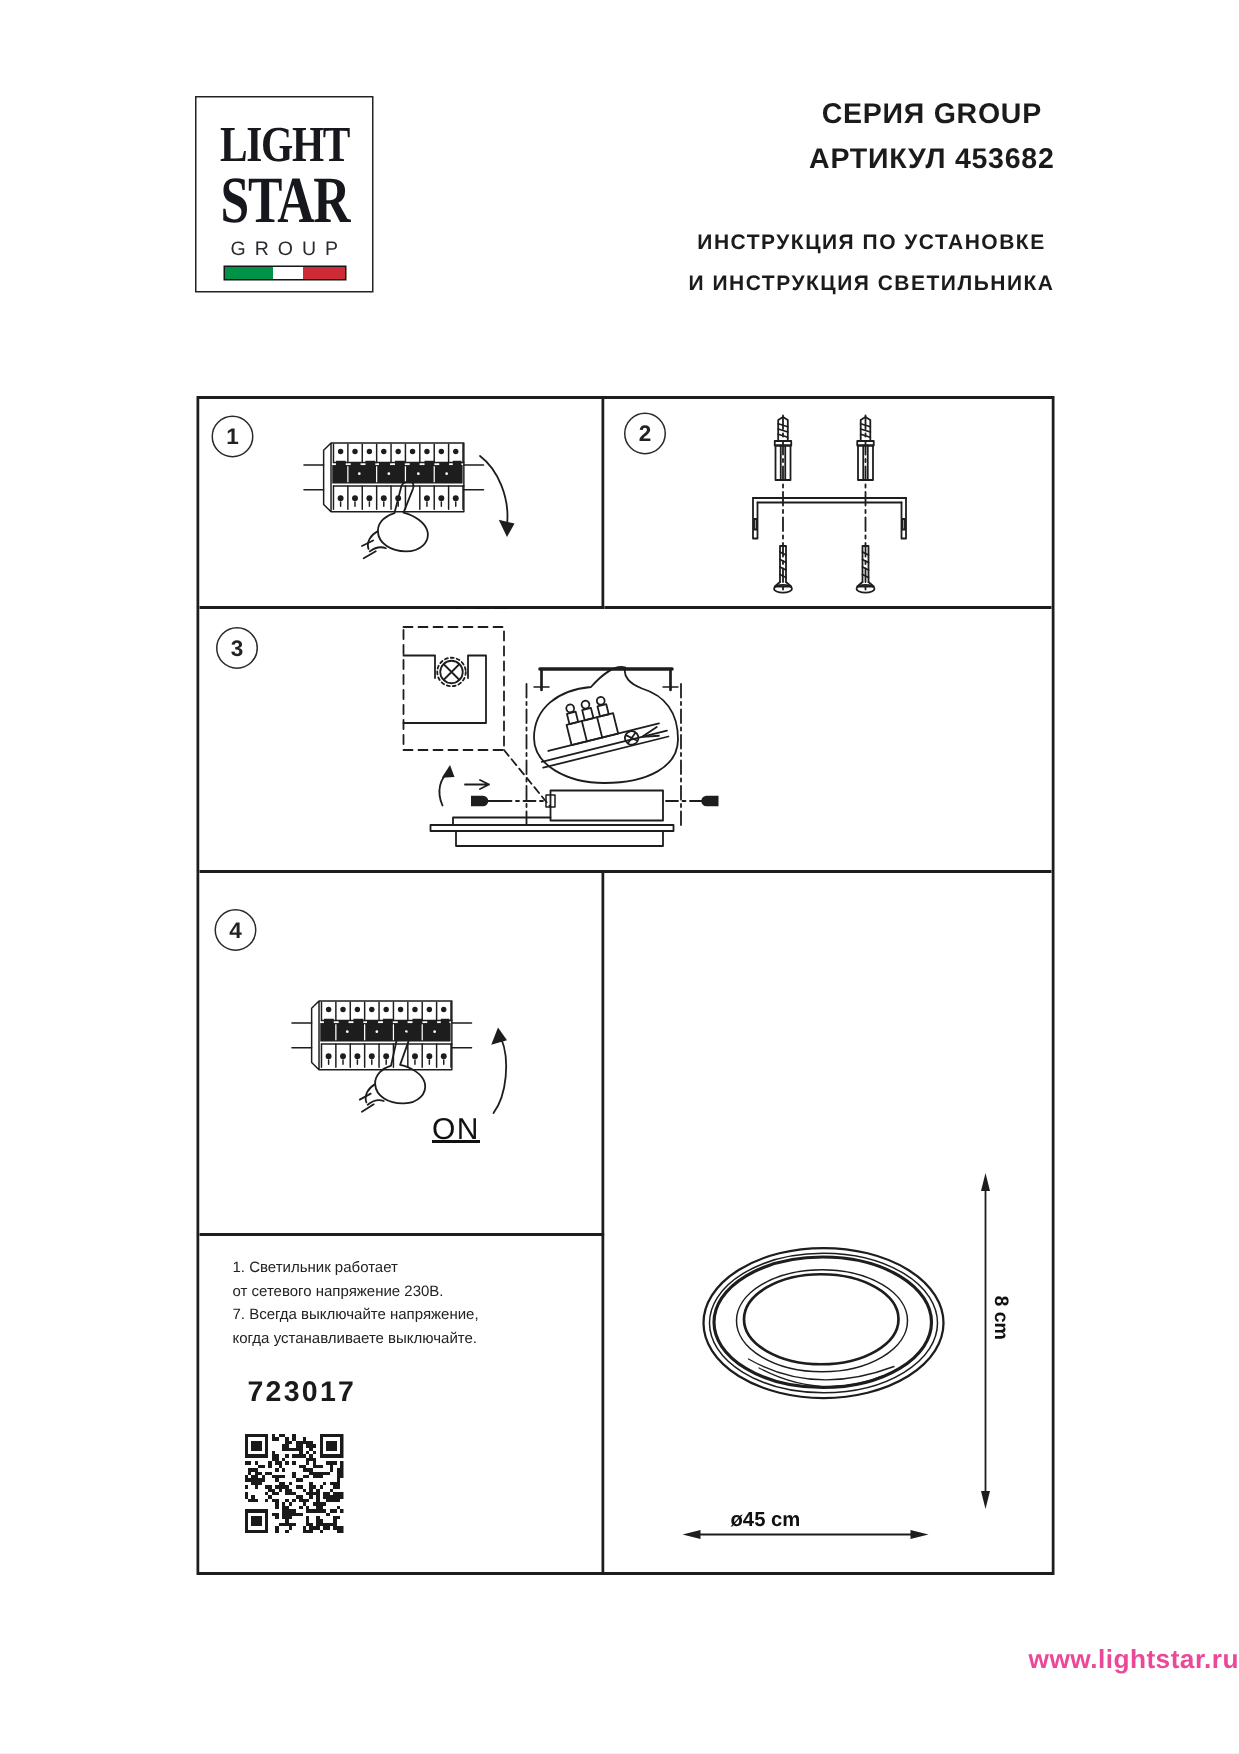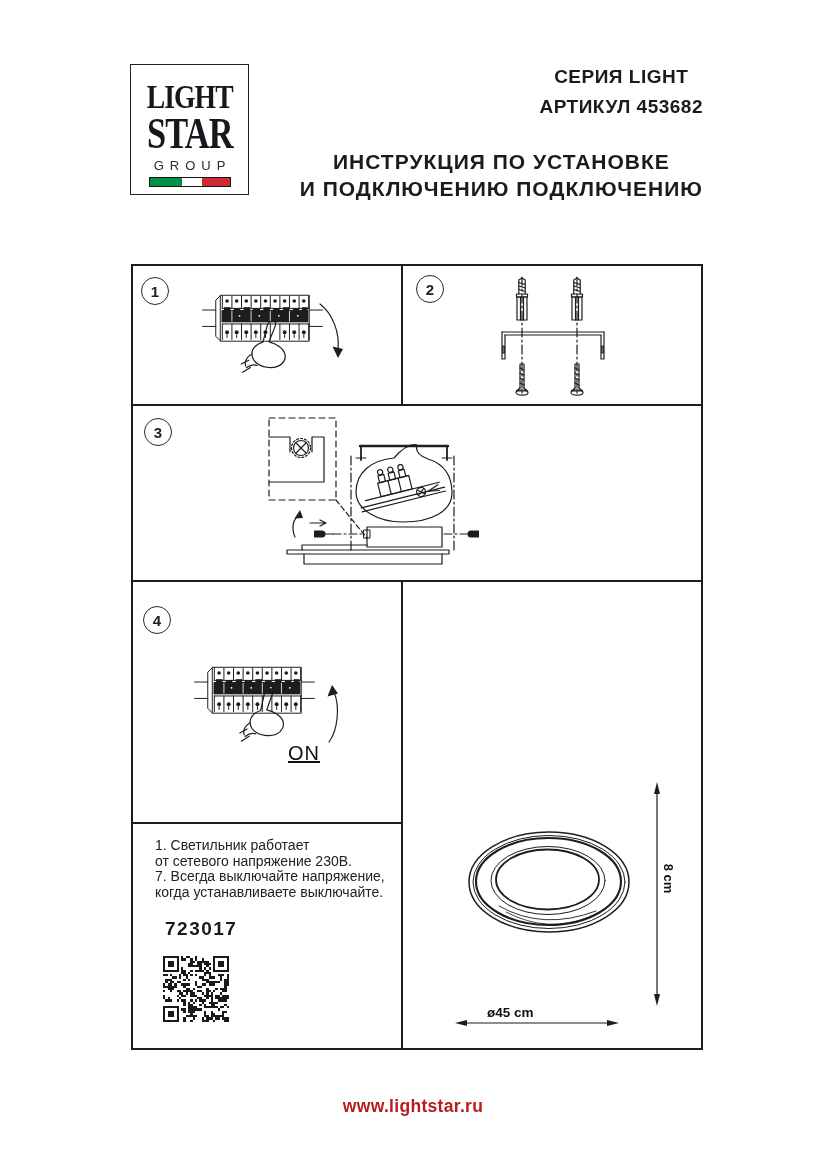--- a/index.html
+++ b/index.html
@@ -26,21 +26,21 @@
                 letter-spacing:6px; margin-top:4px; margin-left:6px; color:#2a2b30; }
   .logo-flag { width:82px; height:10px; margin-top:4px; border:1px solid #15161a; display:flex; }
   .logo-flag span { height:100%; }
 
   
   .header-text {
     position:absolute; top:62px; right:123px;
     display:flex; flex-direction:column; align-items:flex-end;
   }
   .hdr-small { text-align:center; font-weight:700; font-size:19px; line-height:30px; letter-spacing:0.5px; color:#1b1b1b; }
-  .hdr-title { text-align:center; font-weight:700; font-size:21px; line-height:27px; letter-spacing:1px; margin-top:26px; color:#1b1b1b; }
+  .hdr-title { text-align:center; font-weight:700; font-size:14px; line-height:27px; letter-spacing:1px; margin-top:26px; color:#1b1b1b; }
 
   
   .table {
     position:absolute; left:131px; top:264px; width:572px; height:786px;
     border:2px solid #1d1d1d;
   }
   .cell { position:absolute; background:#fff; }
   .cell-1 { left:0;     top:0;     width:270px; height:140px; border-right:2px solid #1d1d1d; border-bottom:2px solid #1d1d1d; }
   .cell-2 { left:270px; top:0;     width:298px; height:140px; border-bottom:2px solid #1d1d1d; }
   .cell-3 { left:0;     top:140px; width:568px; height:176px; border-bottom:2px solid #1d1d1d; }
@@ -49,36 +49,36 @@
   .cell-6 { left:270px; top:316px; width:298px; height:466px; }
 
   .step-circle {
     position:absolute; width:28px; height:28px; border:1.6px solid #2a2a2a; border-radius:50%;
     display:flex; align-items:center; justify-content:center;
     font-size:15px; font-weight:700; color:#222; background:#fff;
   }
   .action-label { position:absolute; font-size:20px; letter-spacing:1px; color:#111; }
 
   
-  .notes { position:absolute; left:22px; top:14px; font-size:14px; line-height:15.5px; color:#222; }
+  .notes { position:absolute; left:22px; top:14px; font-size:10px; line-height:15.5px; color:#222; }
   .article-big { position:absolute; left:32px; top:94px; font-size:19px; font-weight:700; letter-spacing:1.5px; color:#1a1a1a;text-align:center; }
   .qr { position:absolute; left:30px; top:132px; width:66px; height:66px; }
   .qr svg { width:100%; height:100%; }
 
   
   .dim-v-label {
     position:absolute; left:245px; top:289px; font-size:13px; font-weight:700; color:#111;
     transform:rotate(90deg); transform-origin:center; width:40px; text-align:center;
   }
   .dim-h-label { position:absolute; left:84px; top:423px; width:100px; text-align:left; font-size:13.5px; font-weight:700; color:#111; }
 
   
   .footer {
     position:absolute; left:0; top:1096px; width:100%;
-    text-align:center; font-size:17.5px; font-weight:700; color:#b91c1c; letter-spacing:0.3px;
+    text-align:right; font-size:17.5px; font-weight:700; color:#ec4899; letter-spacing:0.3px;
   }
 </style>
 </head>
 <body>
 
 <div class="page">
 
   <svg width="0" height="0" style="position:absolute" aria-hidden="true">
     <defs>
       <g id="breaker">
@@ -158,26 +158,26 @@
     <div class="logo-group">GROUP</div>
     <div class="logo-flag">
       <span style="width: 40%; background: rgb(0, 146, 70);"></span>
       <span style="width: 25%; background: rgb(255, 255, 255);"></span>
       <span style="width: 35%; background: rgb(206, 43, 55);"></span>
     </div>
   </div>
 
   <div class="header-text">
     <div class="hdr-small">
-      <div>СЕРИЯ LIGHT</div>
+      <div>СЕРИЯ GROUP</div>
       <div>АРТИКУЛ 453682</div>
     </div>
     <div class="hdr-title">
       <div>ИНСТРУКЦИЯ ПО УСТАНОВКЕ</div>
-      <div>И ПОДКЛЮЧЕНИЮ ПОДКЛЮЧЕНИЮ</div>
+      <div>И ИНСТРУКЦИЯ СВЕТИЛЬНИКА</div>
     </div>
   </div>
 
   <div class="table">
 
     <div class="cell cell-1">
       <div class="step-circle" style="left:8px; top:11px;">
         <span>1</span>
       </div>
       <svg width="268" height="136" viewBox="0 0 268 136">

